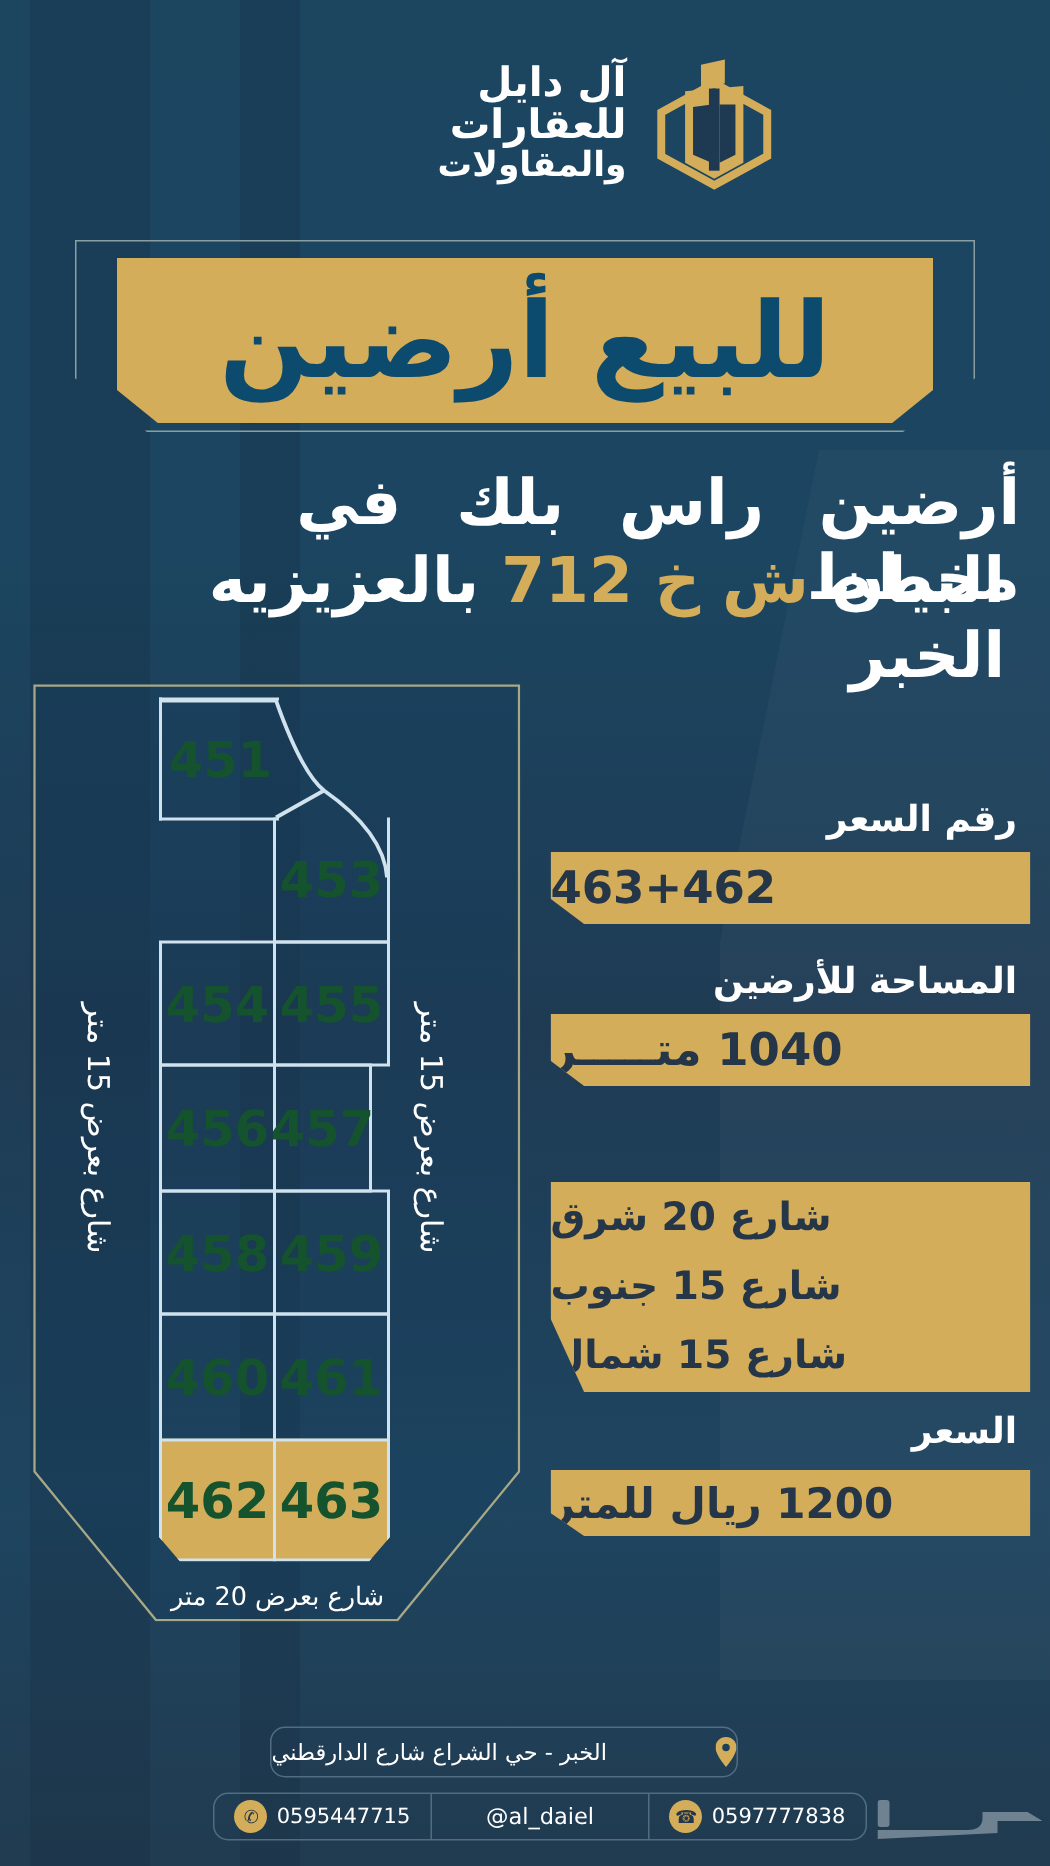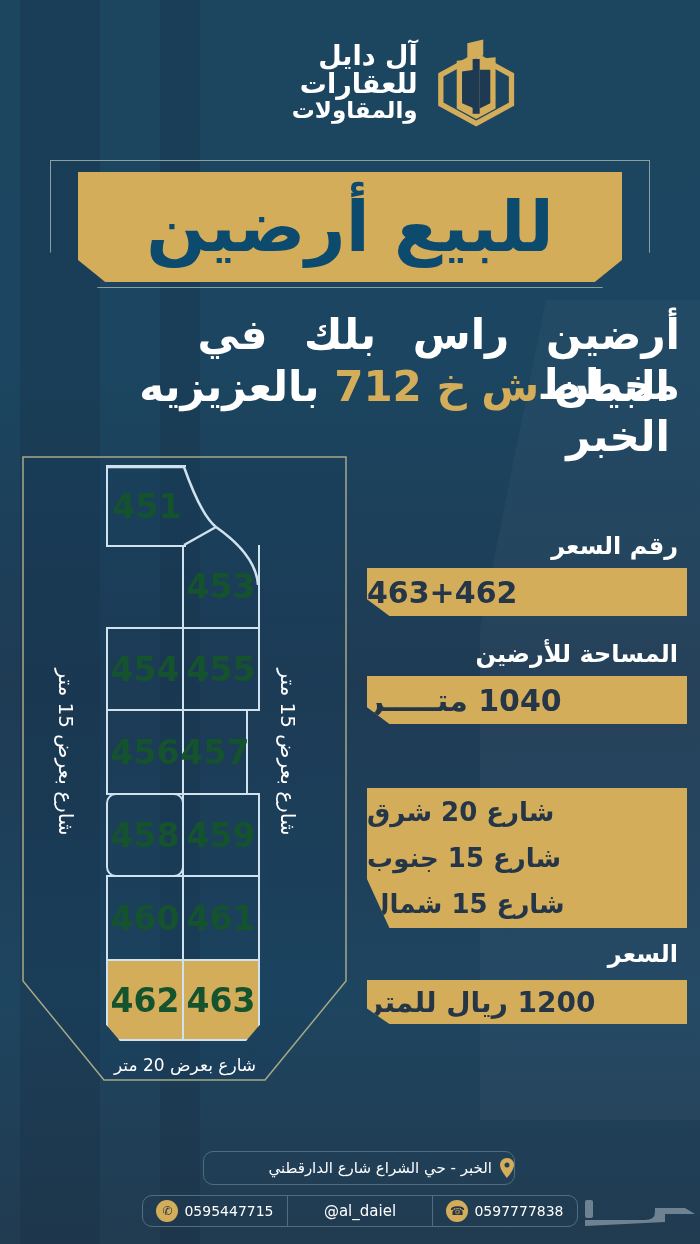--- a/index.html
+++ b/index.html
@@ -40,22 +40,22 @@
   .plot.hl{background:#d4ad5a}
   .bottom-street{position:absolute;left:100px;top:1055px;width:170px;text-align:center;direction:rtl;font-size:17px}
   
   .label{position:absolute;right:22px;direction:rtl;font-size:24px;font-weight:bold}
   .goldbox{position:absolute;left:367px;width:320px;background:#d4ad5a;color:#243647;font-weight:bold;direction:rtl;
     display:flex;flex-direction:column;align-items:flex-end;justify-content:center;
     clip-path:polygon(0 0,100% 0,100% 100%,7% 100%,0 65%)}
   .goldbox .v{font-size:30px}
   .goldbox .s{font-size:26px;line-height:46px}
   
-  .addr{position:absolute;left:203px;top:1151px;width:312px;height:34px;border:1px solid #4f6f80;border-radius:10px;
-    display:flex;align-items:center;justify-content:flex-start;gap:8px;direction:rtl;font-size:15px}
+  .addr{position:absolute;left:180px;top:1151px;width:312px;height:34px;border:1px solid #4f6f80;border-radius:10px;
+    display:flex;align-items:center;justify-content:space-between;gap:8px;direction:rtl;font-size:15px}
   .contacts{position:absolute;left:142px;top:1195px;width:436px;height:32px;border:1px solid #4f6f80;border-radius:10px;display:flex;align-items:center}
   .c-cell{flex:1;display:flex;align-items:center;justify-content:center;gap:6px;font-size:14px;height:100%}
   .c-cell + .c-cell{border-left:1px solid #4f6f80}
   .round-ic{width:22px;height:22px;border-radius:50%;background:#d4ad5a;display:flex;align-items:center;justify-content:center;font-size:12px;color:#243647}
   .watermark{position:absolute;left:585px;top:1198px;width:110px;height:30px;opacity:0.75}
 </style>
 </head>
 <body>
 
 <div class="bg-shard" style="left:480px;top:300px;width:220px;height:820px;clip-path:polygon(30% 0,100% 0,100% 100%,0 100%,0 40%);"></div>
@@ -110,21 +110,21 @@
     </div>
   <div class="plot" style="left:76px;top:162px;width:78px;height:84px;">
       <span>455</span>
     </div>
   <div class="plot" style="left:0;top:244px;width:78px;height:86px;">
       <span>456</span>
     </div>
   <div class="plot" style="left:76px;top:244px;width:66px;height:86px;">
       <span>457</span>
     </div>
-  <div class="plot" style="left:0;top:328px;width:78px;height:84px;border-radius:10px;">
+  <div class="plot" style="left:0;top:328px;width:78px;height:84px;">
       <span>458</span>
     </div>
   <div class="plot" style="left:76px;top:328px;width:78px;height:84px;">
       <span>459</span>
     </div>
   <div class="plot" style="left:0;top:410px;width:78px;height:86px;">
       <span>460</span>
     </div>
   <div class="plot" style="left:76px;top:410px;width:78px;height:86px;">
       <span>461</span>

